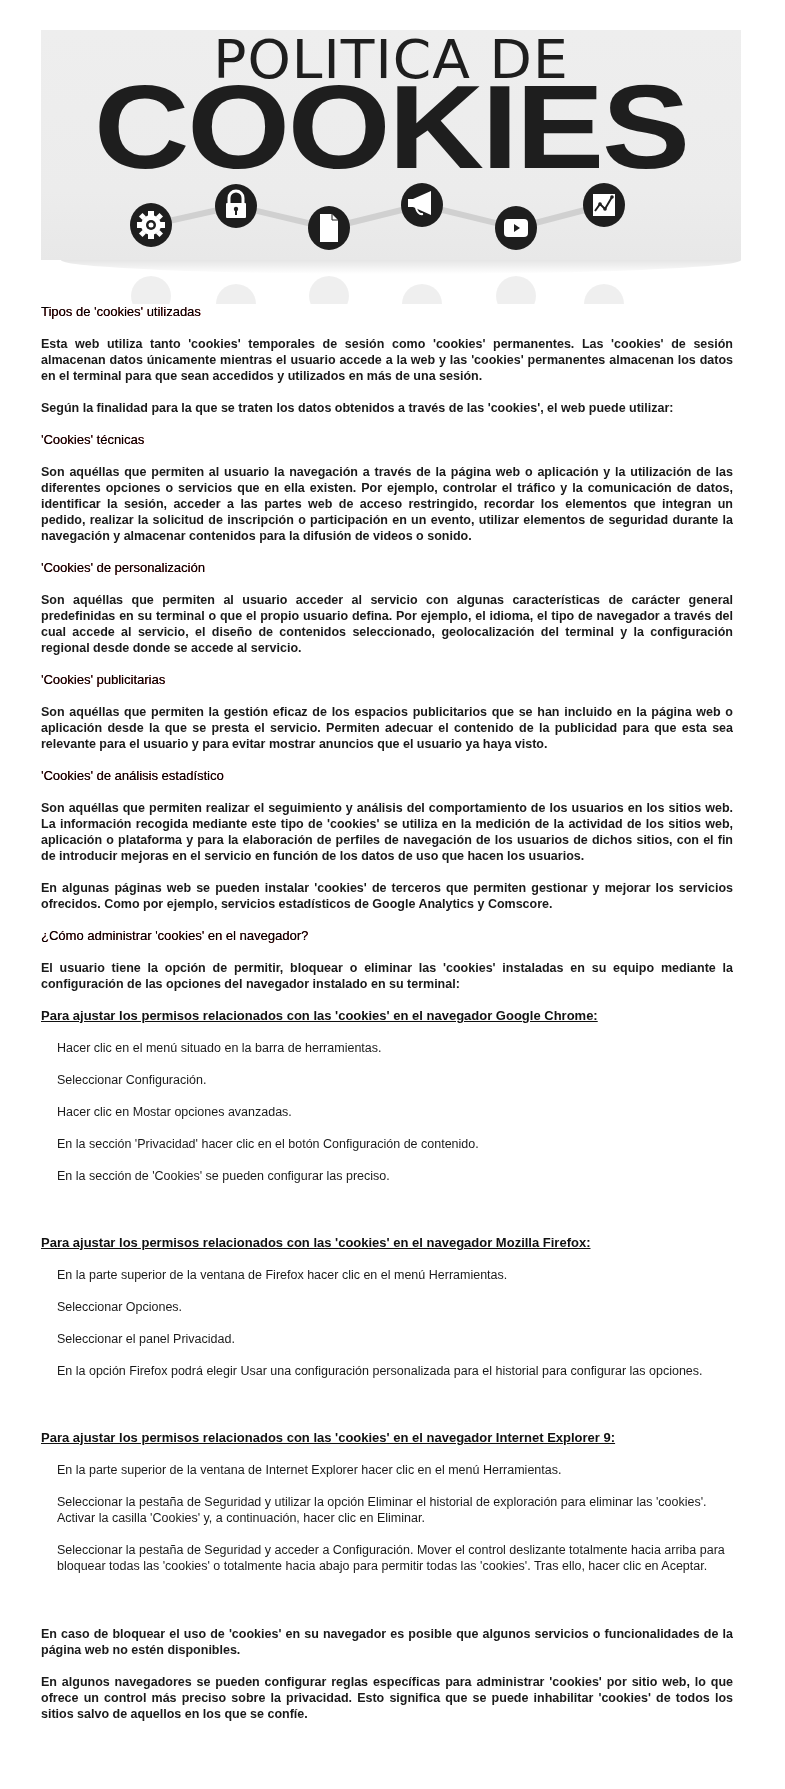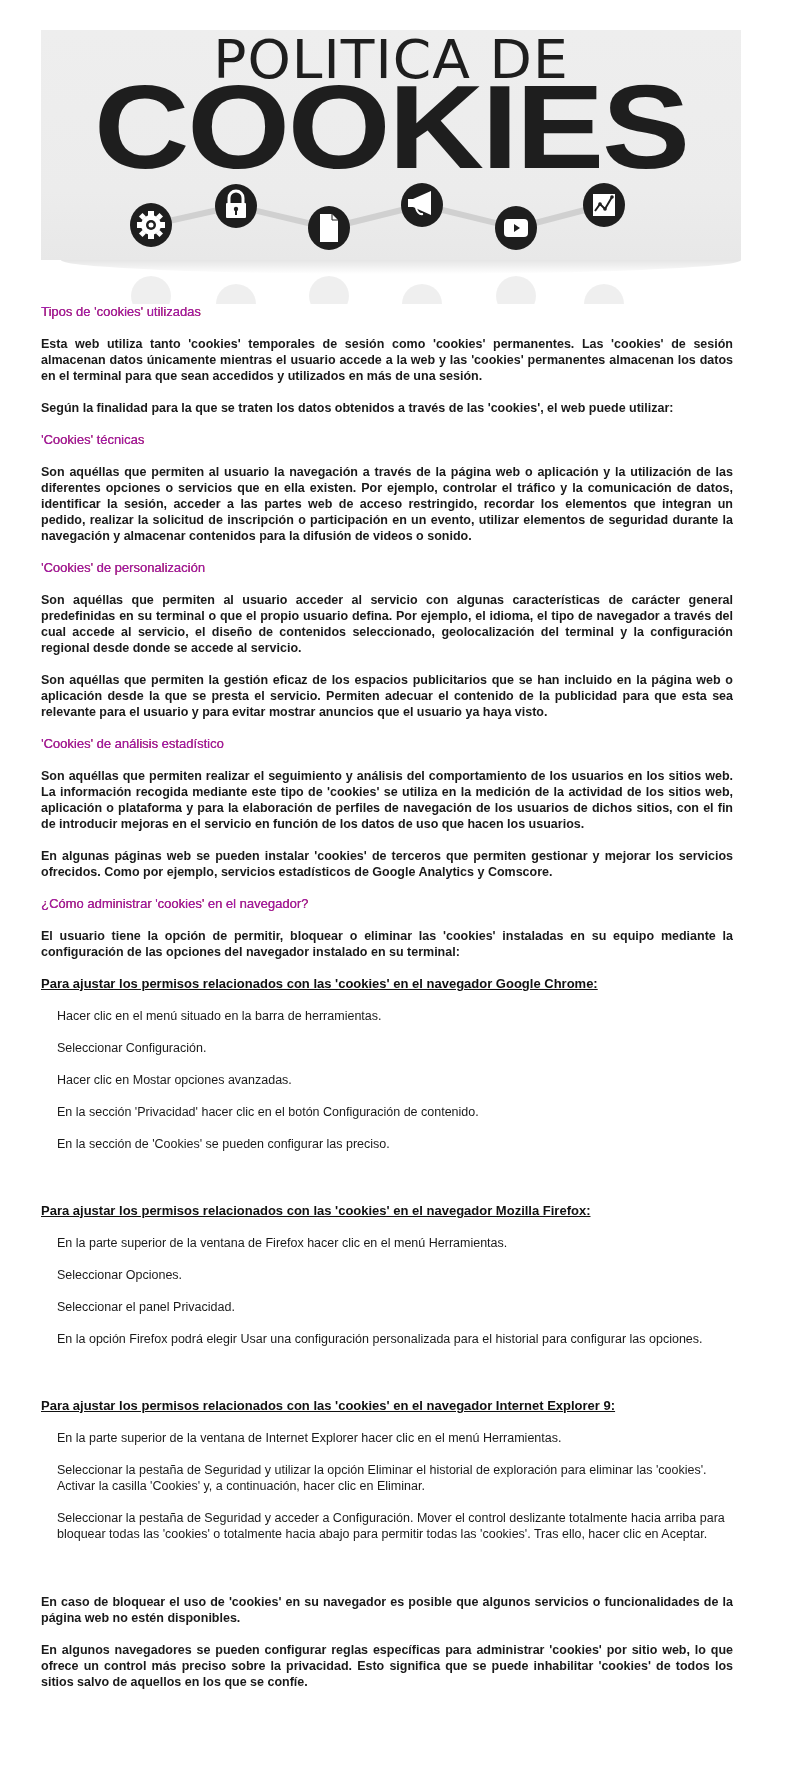--- a/index.html
+++ b/index.html
@@ -43,21 +43,21 @@
   .icons-svg { position: absolute; left: 0; top: 0; }
 
   .reflection {
     position: absolute; left: 0; top: 244px; width: 700px; height: 30px;
     overflow: hidden; opacity: 0.06;
   }
 
   
   .content { margin-top: 4px; }
   h2.section-heading {
-    color: #a21caf;
+    color: #000000;
     font-size: 13px; font-weight: normal;
     margin: 0 0 16px 0; line-height: 16px;
     text-shadow: 0.2px 0 0 #a52a2a;
   }
   p.body {
     text-align: justify; margin: 0 8px 16px 0; line-height: 16px; font-weight: bold;
   }
   h3.browser-heading {
     font-size: 13px; font-weight: bold; text-decoration: underline;
     margin: 1px 0 16px 0; line-height: 16px; color: #111;
@@ -152,20 +152,21 @@
     <h2 class="section-heading">Tipos de 'cookies' utilizadas</h2>
     <p class="body">Esta web utiliza tanto 'cookies' temporales de sesión como 'cookies' permanentes. Las 'cookies' de sesión almacenan datos únicamente mientras el usuario accede a la web y las 'cookies' permanentes almacenan los datos en el terminal para que sean accedidos y utilizados en más de una sesión.</p>
     <p class="body">Según la finalidad para la que se traten los datos obtenidos a través de las 'cookies', el web puede utilizar:</p>
 
     <h2 class="section-heading">'Cookies' técnicas</h2>
     <p class="body">Son aquéllas que permiten al usuario la navegación a través de la página web o aplicación y la utilización de las diferentes opciones o servicios que en ella existen. Por ejemplo, controlar el tráfico y la comunicación de datos, identificar la sesión, acceder a las partes web de acceso restringido, recordar los elementos que integran un pedido, realizar la solicitud de inscripción o participación en un evento, utilizar elementos de seguridad durante la navegación y almacenar contenidos para la difusión de videos o sonido.</p>
 
     <h2 class="section-heading">'Cookies' de personalización</h2>
     <p class="body">Son aquéllas que permiten al usuario acceder al servicio con algunas características de carácter general predefinidas en su terminal o que el propio usuario defina. Por ejemplo, el idioma, el tipo de navegador a través del cual accede al servicio, el diseño de contenidos seleccionado, geolocalización del terminal y la configuración regional desde donde se accede al servicio.</p>
 
+    <h2 class="section-heading">'Cookies' publicitarias</h2>
     <p class="body">Son aquéllas que permiten la gestión eficaz de los espacios publicitarios que se han incluido en la página web o aplicación desde la que se presta el servicio. Permiten adecuar el contenido de la publicidad para que esta sea relevante para el usuario y para evitar mostrar anuncios que el usuario ya haya visto.</p>
 
     <h2 class="section-heading">'Cookies' de análisis estadístico</h2>
     <p class="body">Son aquéllas que permiten realizar el seguimiento y análisis del comportamiento de los usuarios en los sitios web. La información recogida mediante este tipo de 'cookies' se utiliza en la medición de la actividad de los sitios web, aplicación o plataforma y para la elaboración de perfiles de navegación de los usuarios de dichos sitios, con el fin de introducir mejoras en el servicio en función de los datos de uso que hacen los usuarios.</p>
 
     <p class="body">En algunas páginas web se pueden instalar 'cookies' de terceros que permiten gestionar y mejorar los servicios ofrecidos. Como por ejemplo, servicios estadísticos de Google Analytics y Comscore.</p>
 
     <h2 class="section-heading">¿Cómo administrar 'cookies' en el navegador?</h2>
     <p class="body">El usuario tiene la opción de permitir, bloquear o eliminar las 'cookies' instaladas en su equipo mediante la configuración de las opciones del navegador instalado en su terminal:</p>
 

